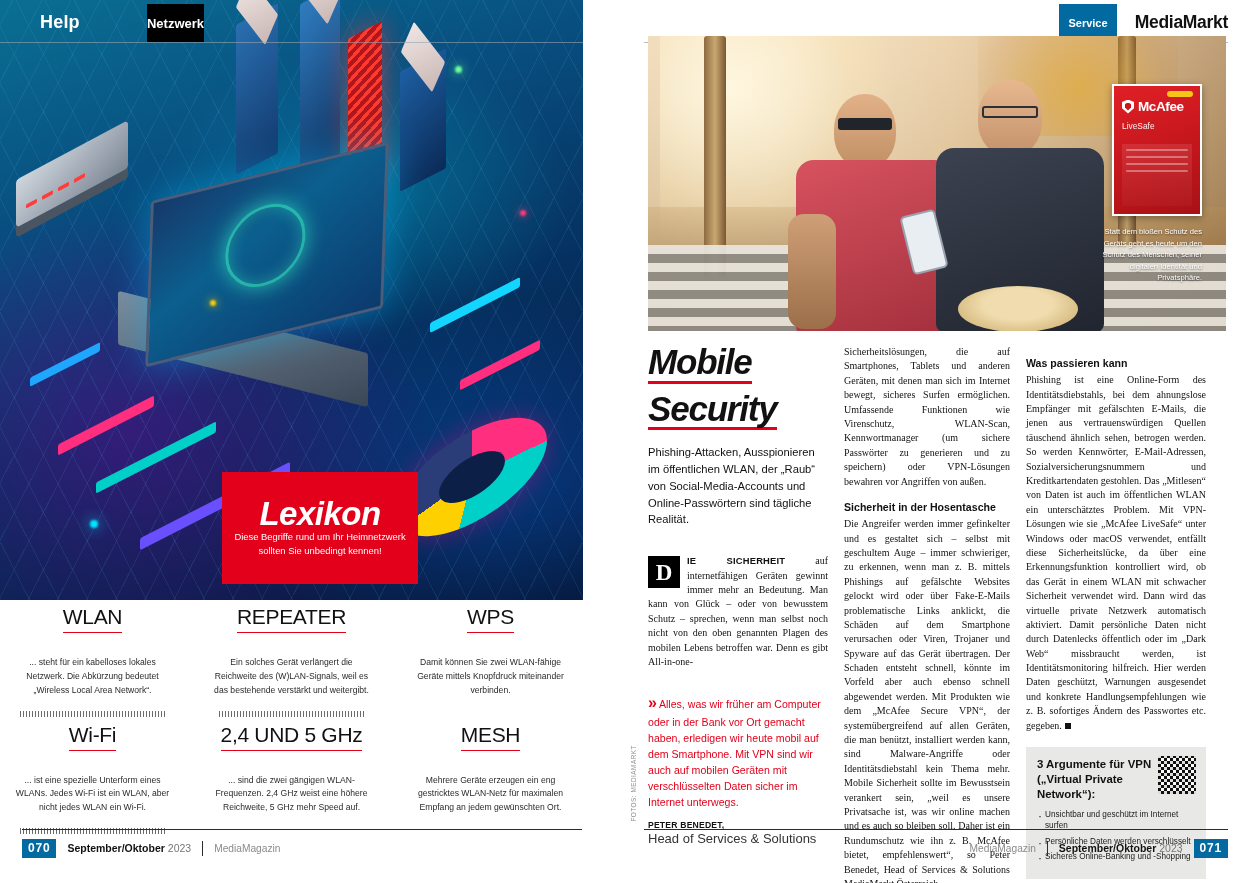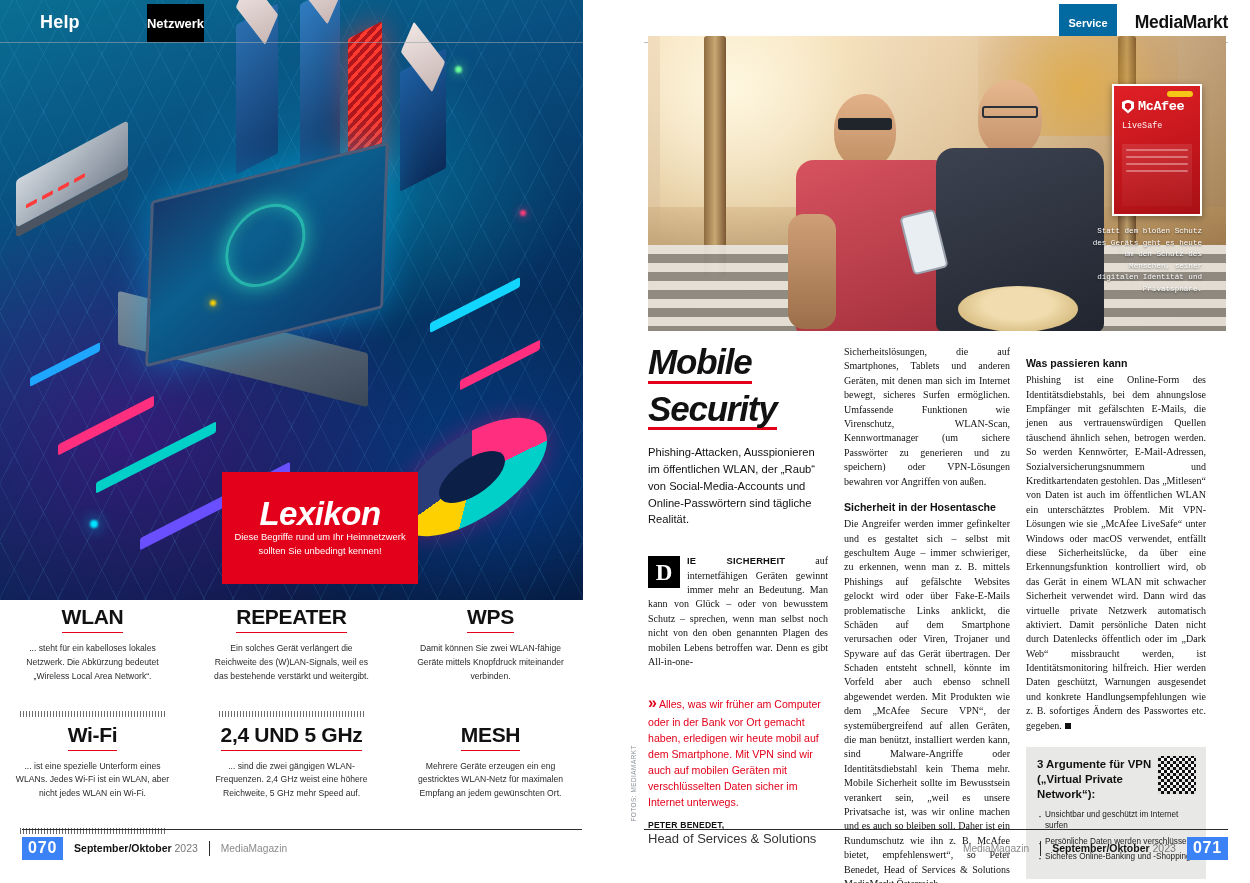--- a/index.html
+++ b/index.html
@@ -103,38 +103,38 @@
   }
   .lexikon p { font-size:9.4px; line-height:1.45; text-align:center; }
 
   .glossary {
     position:absolute; left:0; top:605px; width:583px; height:235px;
     display:grid; grid-template-columns:repeat(3,1fr); grid-template-rows:repeat(2,1fr);
     column-gap:14px;
   }
   .term { text-align:center; padding:0 14px; position:relative; }
   .term h3 {
-    font-size:21px; font-weight:700; color:#111; letter-spacing:-0.3px;
+    font-size:21px; font-weight:400; color:#111; letter-spacing:-0.3px;
     display:inline-block; padding-bottom:3px; border-bottom:1.6px solid #e2001a;
-    margin-bottom:9px;
+    margin-bottom:23px;
   }
   .term p { font-size:8.6px; line-height:1.62; color:#2a2a2a; }
   .term .dashrule{
     position:absolute; left:20px; right:20px; bottom:6px; height:6px;
     background-image: repeating-linear-gradient(90deg,#6b6b6b 0 1px, transparent 1px 3px);
   }
 
   .footer {
     position:absolute; bottom:24px; height:22px; display:flex; align-items:center; gap:11px;
   }
   .footer-left { left:22px; }
   .footer-right { right:22px; }
   .footer .rule { position:absolute; left:0; right:0; top:-8px; height:1px; background:#2b2b2b; }
   .folio {
-    background:#3b82f6; color:#fff; font-size:16px; font-weight:800;
+    background:#0369a1; color:#fff; font-size:12px; font-weight:800;
     padding:2.5px 6px; letter-spacing:0.8px;
   }
   .issue { font-size:10.5px; color:#111; }
   .issue b{ font-weight:800; }
   .issue span{ color:#777; }
   .vbar { width:1px; height:15px; background:#2b2b2b; }
   .magname { font-size:10.2px; color:#8b8b8b; }
 
   
   .page-right { position:relative; width:630px; height:883px; background:#fff; }
@@ -147,21 +147,20 @@
   .brand{
     position:absolute; right:22px; top:12px; font-size:17.5px; font-weight:900;
     color:#111; letter-spacing:-0.3px;
   }
 
   .photo {
     position:absolute; left:28px; top:36px; width:578px; height:295px; overflow:hidden;
     background:
       linear-gradient(180deg, rgba(255,255,255,0.22), rgba(0,0,0,0.10)),
       radial-gradient(circle at 18% 18%, #f6e3c2 0%, #e8c898 38%, #c9a16a 70%, #9d7444 100%);
-    font-family: Liberation Mono, monospace;
   }
   .ph-tree{ position:absolute; border-radius:3px; }
   .ph-sun{ position:absolute; left:2%; top:0; width:40%; height:70%;
     background: radial-gradient(circle at 30% 25%, rgba(255,248,225,0.92), rgba(255,235,180,0.25) 55%, transparent 75%); }
   .ph-bench{
     position:absolute; left:0; bottom:0; width:100%; height:86px;
     background: repeating-linear-gradient(180deg,#e9e6df 0 9px,#8e8b84 9px 18px);
     opacity:.92;
   }
   .ph-ground{

